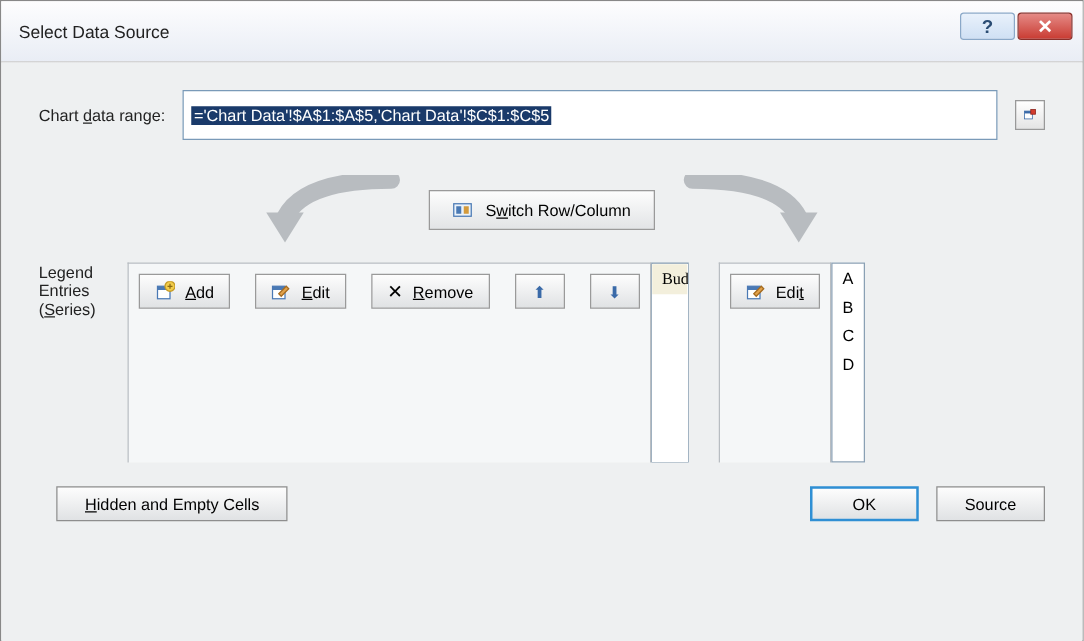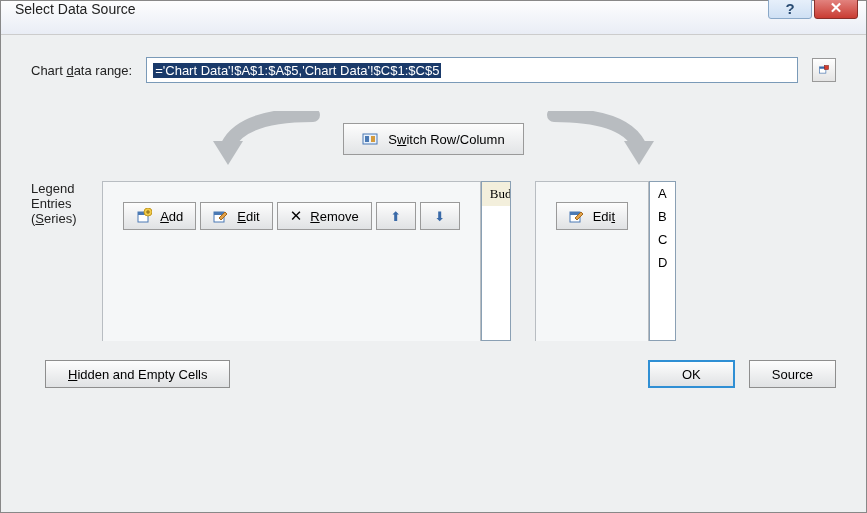--- a/index.html
+++ b/index.html
@@ -4,42 +4,42 @@
 <style>
   * { box-sizing: border-box; font-family: "Segoe UI", Tahoma, sans-serif; font-size: 13px; }
   body { margin: 0; background: #fff; }
   .dialog {
     width: 867px; height: 513px;
     background: linear-gradient(#f0f0f0, #e8e8e8);
     border: 1px solid #888;
     position: relative;
   }
   .titlebar {
-    height: 34px;
+    height: 49px;
     background: linear-gradient(#fdfdfe, #e9edf5);
     border-bottom: 1px solid #ccc;
-    display: flex; align-items: flex-start;
+    display: flex; align-items: center;
     padding: 0 8px;
   }
   .titlebar .title { flex: 1; font-size: 14px; color: #222; padding-left: 6px; }
   .titlebar .win-btn {
     width: 44px; height: 22px; margin-left: 2px;
     border-radius: 3px;
     display: flex; align-items: center; justify-content: center;
     position: relative; top: -4px;
   }
   .help-btn { background: linear-gradient(#e9f1fb,#cfe0f4); border:1px solid #8aa8c8; }
   .close-btn { background: linear-gradient(#e58a86,#c93c33); border:1px solid #8a2f2a; color:#fff; }
   .help-glyph { font-size: 15px; color:#2a4c73; font-weight:bold;}
   .close-glyph { font-size: 15px; color:#fff; font-weight:bold;}
   .body { padding: 22px 30px 18px 30px; background:#eef0f1; height:calc(100% - 34px); }
   .row-range { display:flex; align-items:center; gap:14px; margin-bottom:28px;text-align:center; }
   .row-range label { color:#222; }
   .range-input {
-    flex:1; height:26px; padding:2px 6px;
+    flex:1; height:40px; padding:2px 6px;
     border:1px solid #7a9ab8; background:#fff;
     font-family: Tahoma, sans-serif;
     display:flex; align-items:center;
   }
   .range-input span {
     background:#1a3a6a; color:#fff; padding:0 2px;
   }
   .range-picker-btn {
     width:24px; height:24px; border:1px solid #999; background:linear-gradient(#fff,#e4e4e4);
     display:flex; align-items:center; justify-content:center;
@@ -49,21 +49,21 @@
     height:32px; padding:0 18px;
     background:linear-gradient(#fdfdfd,#e2e4e6);
     border:1px solid #9a9a9a;
     display:flex; align-items:center; gap:10px;
   }
   .curved-arrow { width:160px; height:56px; }
   .columns { display:flex; gap:24px; }
   .col { flex:1; display:flex; flex-direction:row; }
   .col-label { margin-bottom:4px; color:#222; }
   .toolbar {
-    display:flex; gap:4px; padding:20px;
+    display:flex; gap:20px; padding:8px;
     border:1px solid #b8bdc2; border-bottom:none; background:#f5f7f8;
   }
   .tb-btn {
     height:28px; padding:0 12px;
     background:linear-gradient(#fdfdfd,#e0e2e4);
     border:1px solid #9a9a9a;
     display:flex; align-items:center; gap:8px;
     min-width:40px; justify-content:center;
   }
   .tb-btn.icon-only { padding:0; width:32px; }

